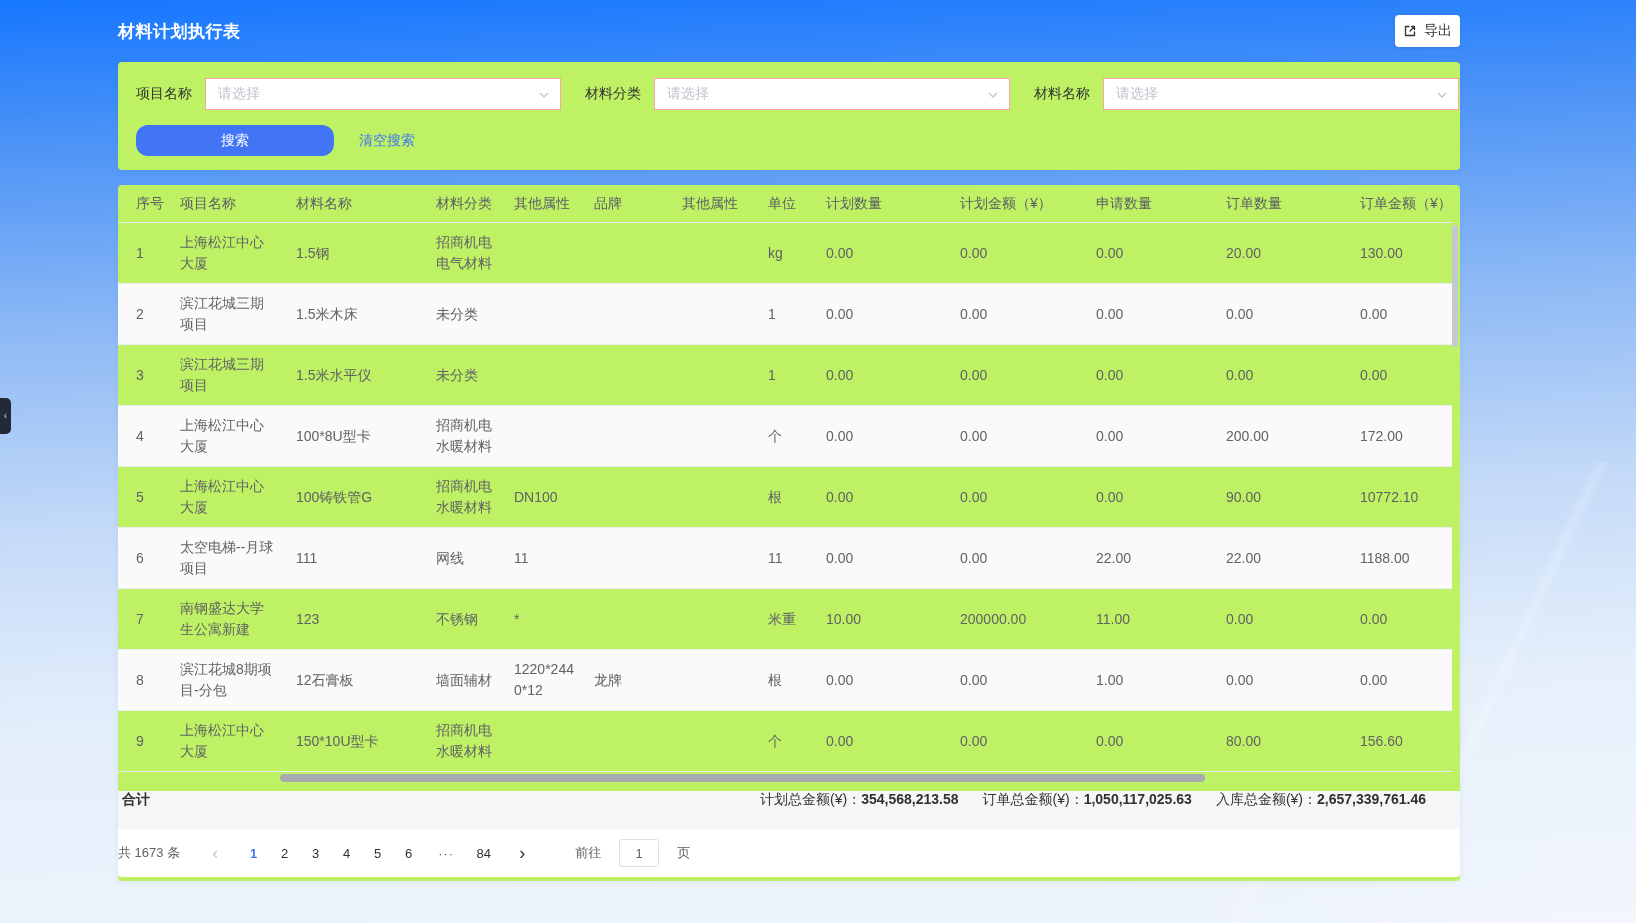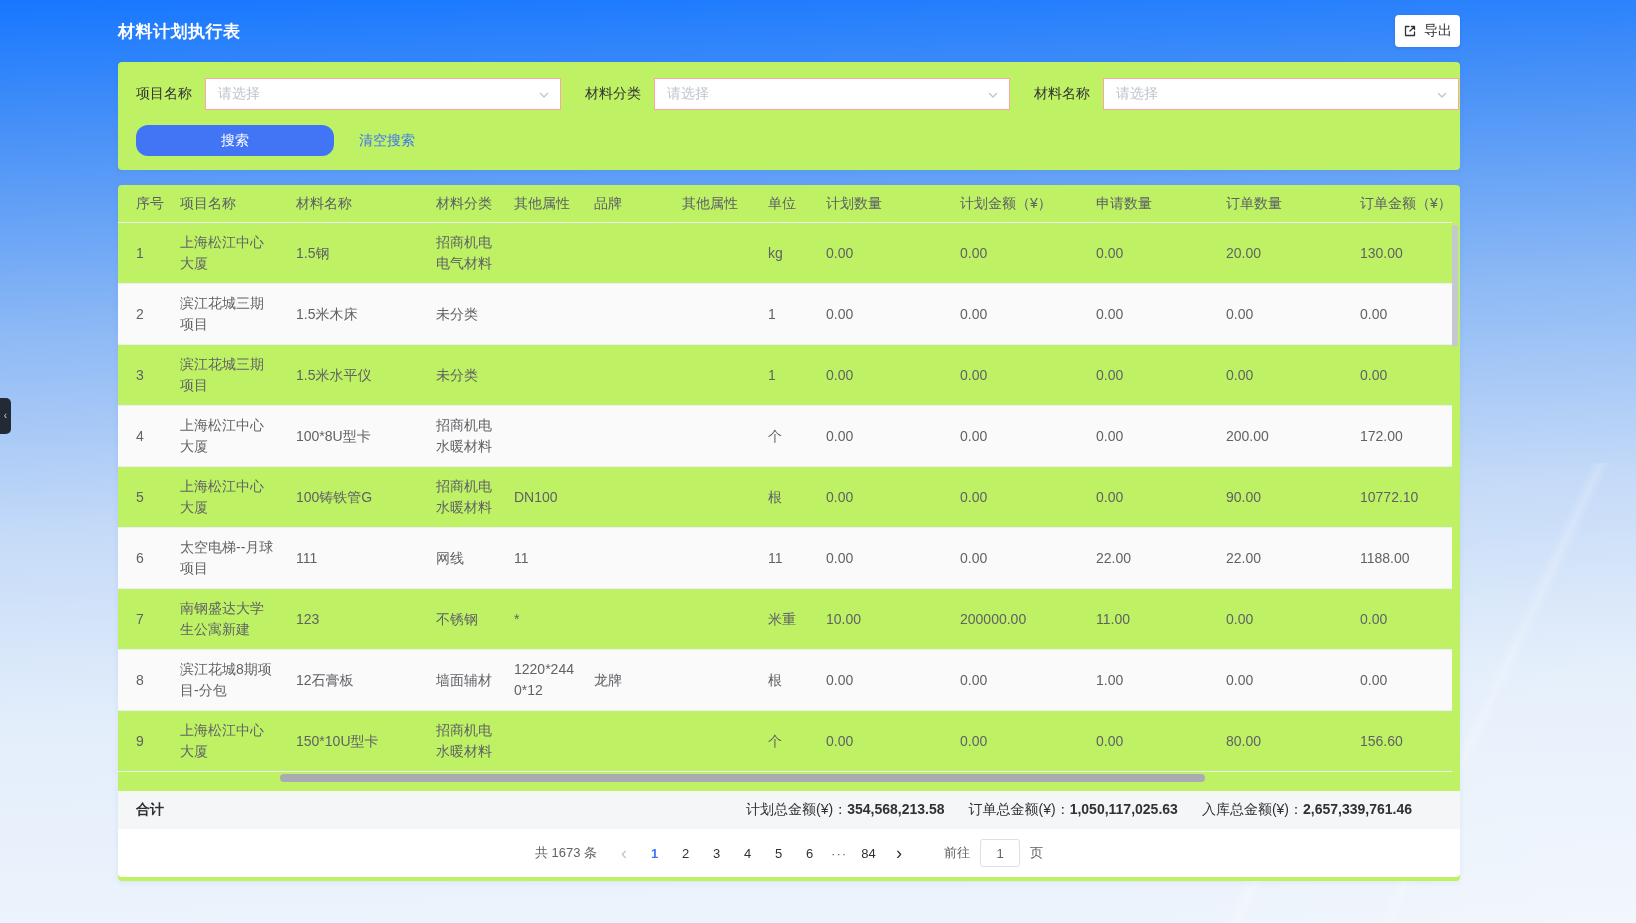--- a/index.html
+++ b/index.html
@@ -75,30 +75,30 @@
   th:first-child,td:first-child{padding-left:18px;}
   tbody tr:nth-child(even){background:#fafafa;}
 
   
   .h-scrollbar{position:relative;height:8px;margin:2px 0 9px;width:1334px;}
   .h-thumb{position:absolute;left:162px;top:0;width:925px;height:8px;background:#a8abb2;border-radius:4px;cursor:pointer;}
   .v-thumb{position:absolute;right:2px;top:40px;width:6px;height:122px;background:#c5c9cf;border-radius:3px;cursor:pointer;}
 
   
   .summary-row{
-    height:38px;background:#f5f6f8;display:flex;align-items:center;
-    padding:0 18px;font-size:14px;color:#303133;
+    height:38px;background:#f5f6f8;display:flex;align-items:flex-start;
+    padding:0 4px;font-size:14px;color:#303133;
   }
   .sum-label{font-weight:bold;color:#303133;}
   .sum-items{margin-left:auto;display:flex;align-items:center;gap:24px;margin-right:30px;}
   .sum-item span{color:#303133;}
   .sum-item b{font-weight:bold;color:#303133;}
 
   
-  .pagination{height:48px;display:flex;align-items:center;justify-content:center;gap:4px;font-size:13px;color:#606266;background:#fff;border-radius:0 0 4px 4px;}
+  .pagination{height:48px;display:flex;align-items:center;gap:12px;font-size:13px;color:#606266;background:#fff;border-radius:0 0 4px 4px;}
   .pg-total{margin-right:10px;}
   .pg-arrow{border:none;background:transparent;font-size:18px;line-height:1;cursor:pointer;min-width:26px;height:28px;font-family:inherit;}
   .pg-arrow.prev{color:#c0c4cc;}
   .pg-arrow.next{color:#303133;}
   .pg-num{
     min-width:27px;height:28px;border:none;background:transparent;cursor:pointer;
     font-size:13px;color:#303133;font-family:inherit;
   }
   .pg-num.active{color:var(--accent);font-weight:bold;}
   .pg-ellipsis{color:#606266;letter-spacing:1px;cursor:pointer;min-width:24px;text-align:center;}

